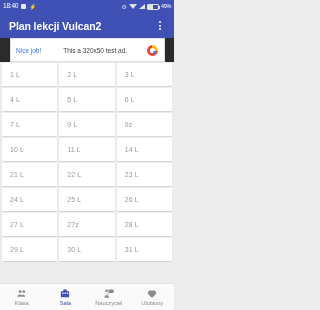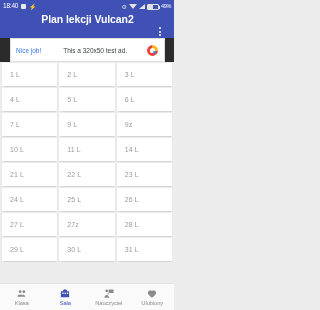--- a/index.html
+++ b/index.html
@@ -60,21 +60,20 @@
   .batt-fill { height: 4px; background: #e2e2e2; margin-left: 0.5px; }
   .batt-pct { font-size: 5.5px; letter-spacing: -0.3px; }
 
   
   .app-bar {
     height: 25px;
     background: #3f51b5;
     display: flex;
     align-items: center;
     padding: 0 8px 0 9px;
-    flex-direction: column;
   }
   .app-title {
     color: #ffffff;
     font-size: 10.5px;
     font-weight: bold;
     letter-spacing: -0.1px;
     white-space: nowrap;
   }
   .overflow-btn {
     margin-left: auto;

